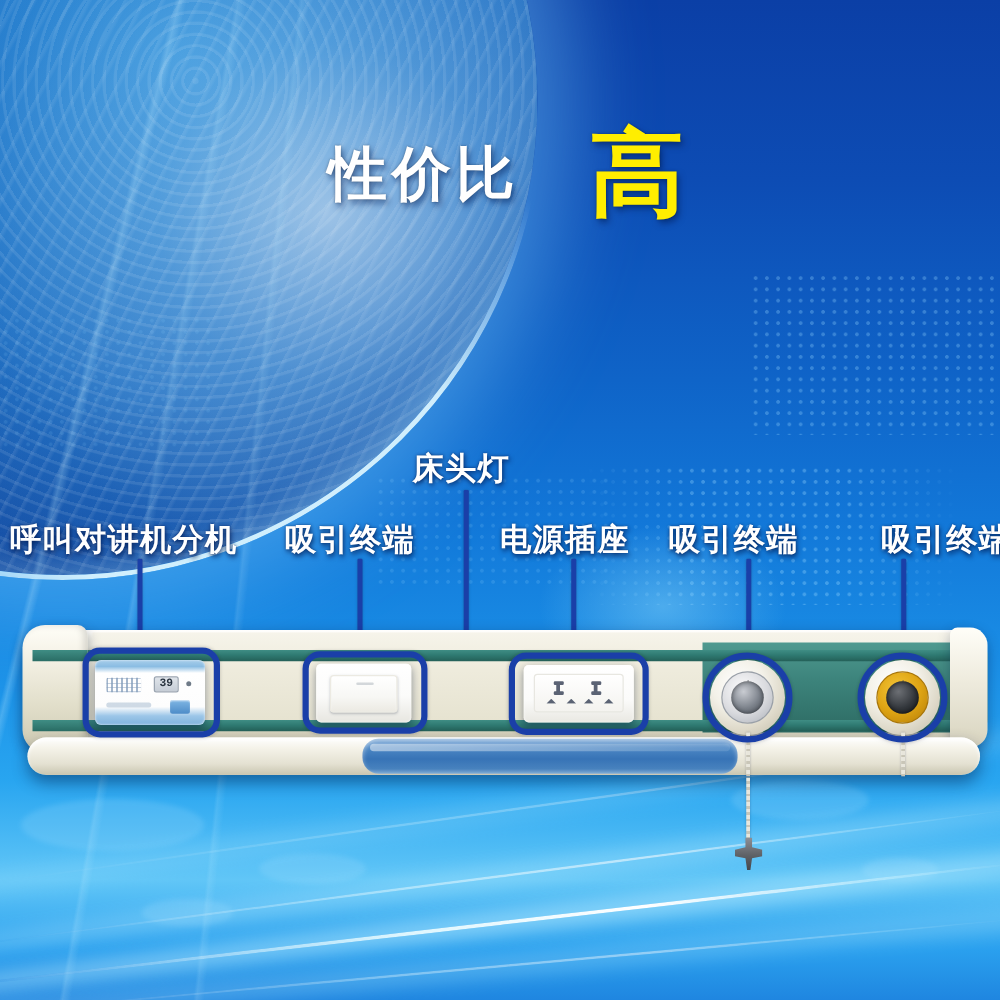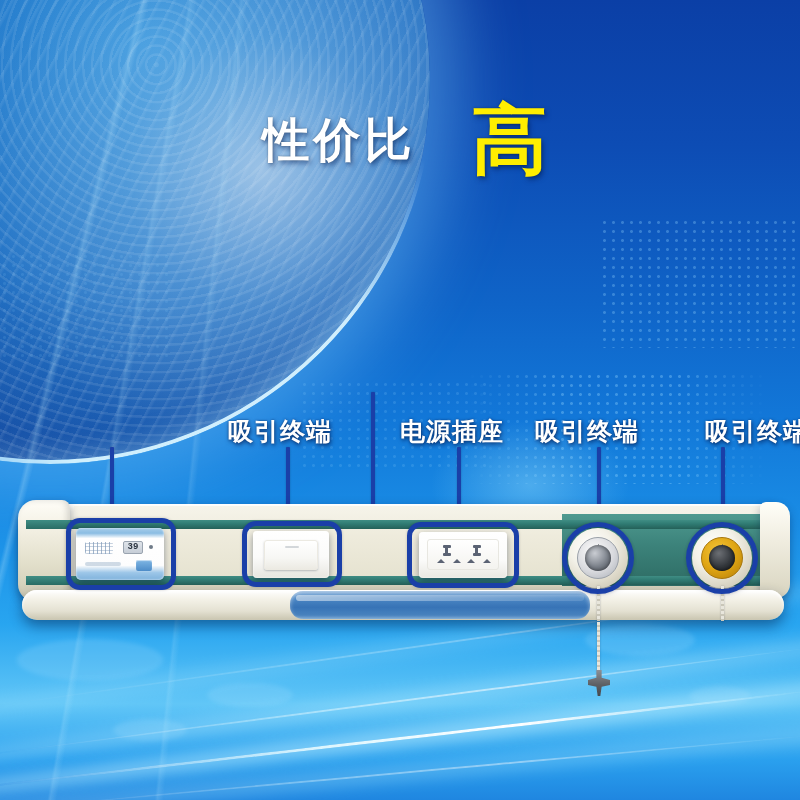--- a/index.html
+++ b/index.html
@@ -276,20 +276,22 @@
   <div class="dots d2"></div>
   <div class="dots d3"></div>
   <div class="dots d4"></div>
 
   <div class="headline">
     <div class="hl-row2">
       <span class="w">性价比</span><span class="big">高</span>
     </div>
   </div>
 
+  <div class="label" style="left:8px;top:415px;">呼叫对讲机分机</div>
+  <div class="label" style="left:330px;top:358px;">床头灯</div>
   <div class="label" style="left:228px;top:415px;">吸引终端</div>
   <div class="label" style="left:400px;top:415px;">电源插座</div>
   <div class="label" style="left:535px;top:415px;">吸引终端</div>
   <div class="label" style="left:705px;top:415px;">吸引终端</div>
 
   <div class="leader" style="left:110px;top:447px;height:83px;"></div>
   <div class="leader" style="left:371px;top:392px;height:208px;"></div>
   <div class="leader" style="left:286px;top:447px;height:84px;"></div>
   <div class="leader" style="left:457px;top:447px;height:85px;"></div>
   <div class="leader" style="left:597px;top:447px;height:99px;"></div>

